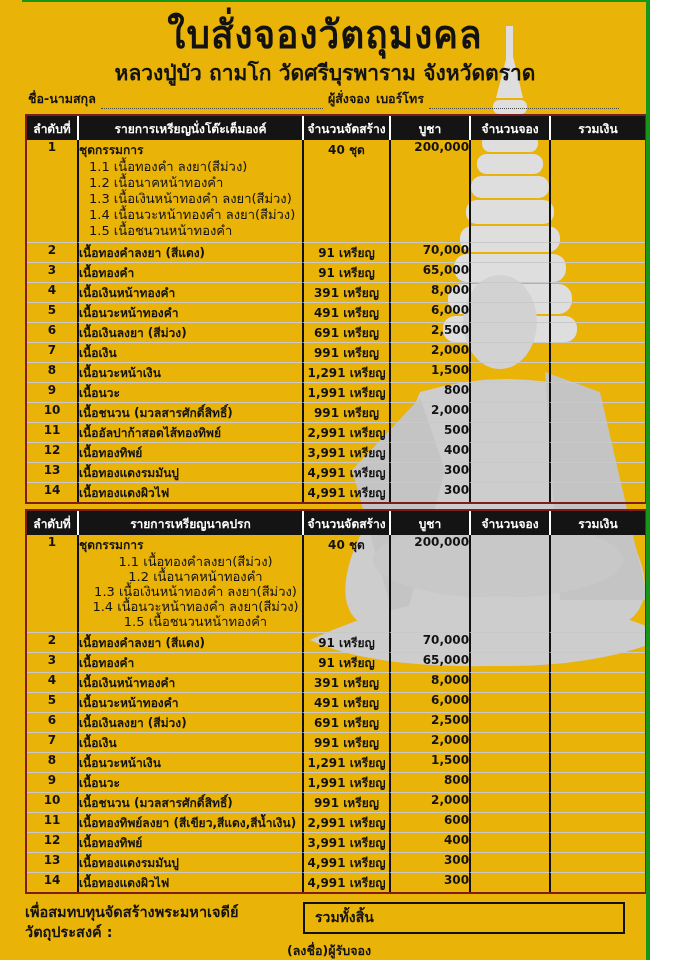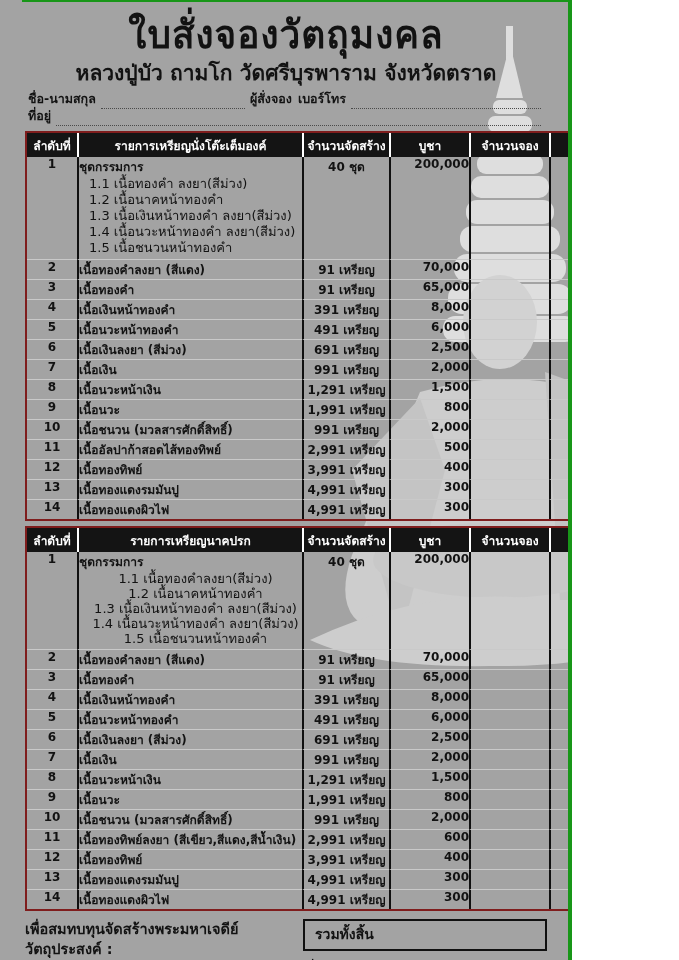--- a/index.html
+++ b/index.html
@@ -1,17 +1,17 @@
 <!DOCTYPE html>
 <html><head>
 <meta charset="utf-8">
 <style>
   html,body{margin:0;padding:0;background:#ffffff;}
   .page{
-    position:relative;width:572px;height:960px;background:#a3a3a3;overflow:hidden;
+    position:relative;width:650px;height:960px;background:#eab308;overflow:hidden;
     font-family:"DejaVu Sans",sans-serif;color:#121212;
   }
   .edge-top{position:absolute;top:0;left:22px;right:0;height:2px;background:#189618;z-index:3;}
   .edge-right{position:absolute;top:0;right:0;width:4px;height:100%;background:#189618;z-index:3;}
 
   
   .watermark{position:absolute;left:0;top:0;z-index:0;pointer-events:none;}
 
   .content{position:relative;z-index:1;}
 
@@ -98,24 +98,20 @@
     <div class="subtitle">หลวงปู่บัว ถามโก วัดศรีบุรพาราม  จังหวัดตราด</div>
 
     <div class="fields">
       <div class="fieldrow">
         <span class="lbl">ชื่อ-นามสกุล</span>
         <span class="dotted"></span>
         <span class="lbl">ผู้สั่งจอง</span>
         <span class="lbl" style="margin-left:6px;">เบอร์โทร</span>
         <span class="dotted short"></span>
       </div>
-      <div class="fieldrow">
-        <span class="lbl">ที่อยู่</span>
-        <span class="dotted"></span>
-      </div>
     </div>
 
     <table class="order-table t1">
       <colgroup>
         <col style="width:50px">
           <col style="width:225px">
           <col style="width:87px">
         <col style="width:80px">
           <col style="width:80px">
           <col style="width:96px">

